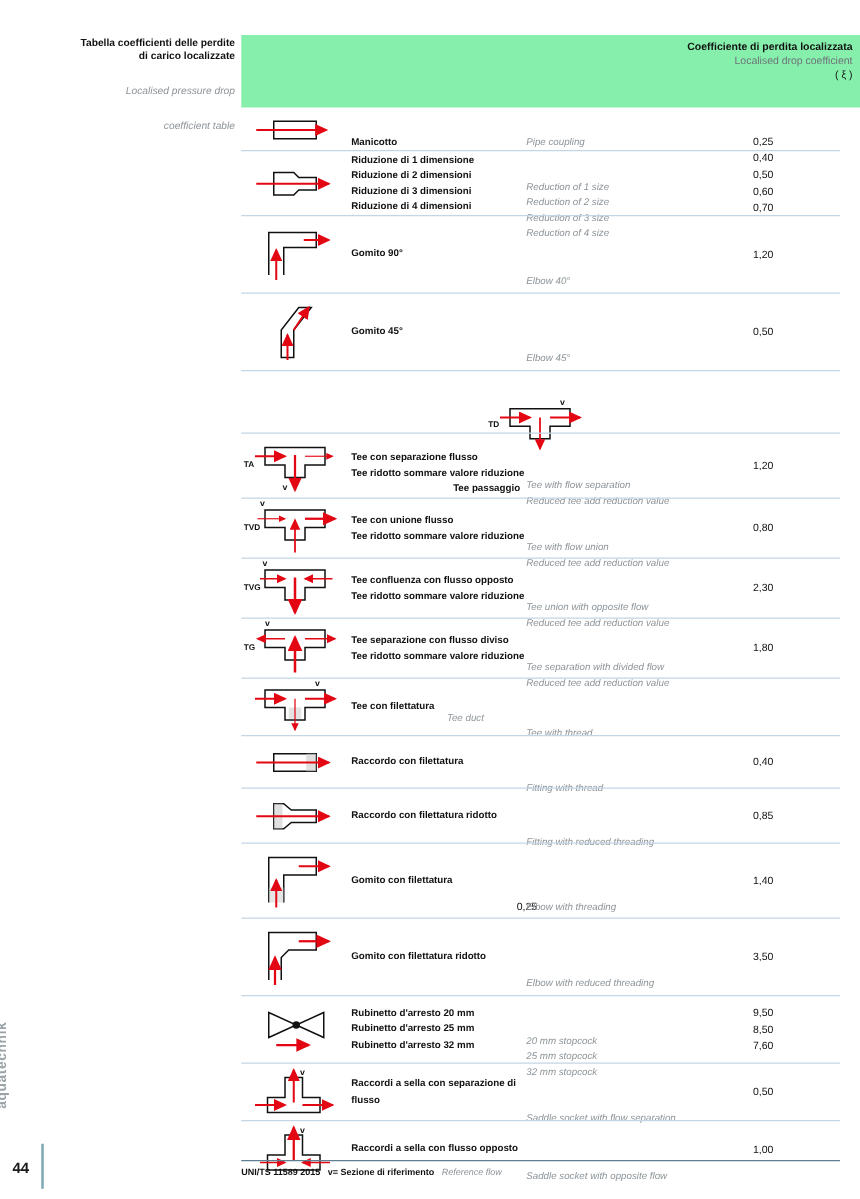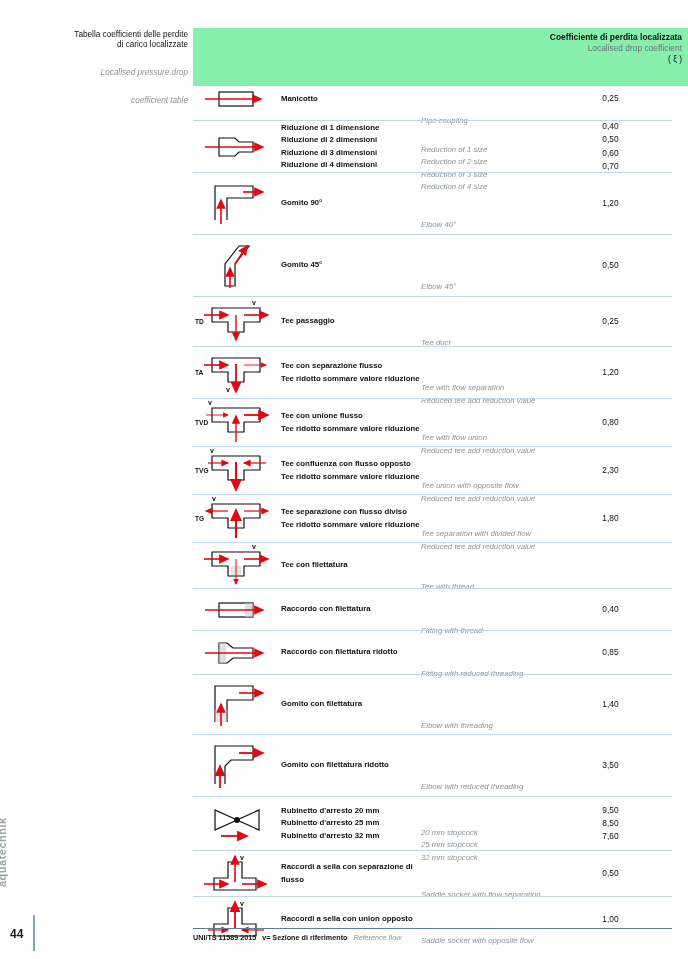--- a/index.html
+++ b/index.html
@@ -30,21 +30,21 @@
   .page-rule{
     position:absolute;left:33px;bottom:8px;width:2px;height:36px;
     background:#7fa8b5;
   }
 
   
   .hdr-left{
     position:absolute;left:40px;top:30px;width:148px;
     text-align:right;line-height:1.22;
   }
-  .hdr-left .it{font-size:8.2px;font-weight:normal;color:#111;}
+  .hdr-left .it{font-size:8.2px;font-weight:bold;color:#111;}
   .hdr-left .en{font-size:8.2px;font-style:italic;color:#8d9499;margin-top:18px;text-align:right;}
 
   .hdr-band{
     position:absolute;left:193px;top:28px;width:479px;height:58px;
     background:#86efac;
     padding-left:24px;
   }
   .hdr-right{
     position:absolute;right:14px;top:4px;width:300px;text-align:right;
     line-height:1.3;
@@ -56,21 +56,21 @@
   
   .table{
     position:absolute;left:193px;top:78px;width:479px;
   }
   .row{
     position:relative;
     display:flex;align-items:center;
     border-top:1px solid #c3d6e6;
     box-sizing:border-box;
   }
-  .row.first{border-top:none;}
+  .row.first{border-top:none;align-items:flex-end;}
   .cell-sym{
     width:88px;flex:0 0 88px;
     display:flex;align-items:center;justify-content:center;
     position:relative;
   }
   .cell-it{
     width:140px;flex:0 0 140px;
     font-size:7.8px;font-weight:bold;color:#111;line-height:1.55;
   }
   .cell-en{
@@ -219,21 +219,21 @@
         <div class="cell-it">
           <div>Gomito 45°</div>
         </div>
         <div class="cell-en">
           <div>Elbow  45°</div>
         </div>
         <div class="cell-val">
           <span class="v">0,50</span>
         </div>
       </div>
-      <div class="row" style="height: 50px;">
+      <div class="row" style="height: 50px; flex-direction: column;">
         <div class="cell-sym">
           <svg width="66" height="44" viewBox="0 0 66 44">
             <defs>
               <marker id="m4" markerWidth="7" markerHeight="7" refX="5.5" refY="3" orient="auto">
                 <path d="M0,0 L6.5,3 L0,6 z" fill="#e30613"></path>
               </marker>
             </defs>
             <path d="M8,8 L56,8 L56,22 L40,22 L40,32 L24,32 L24,22 L8,22 Z" fill="none" stroke="#111111" stroke-width="1.2"></path>
             <line x1="0" y1="15" x2="24" y2="15" stroke="#e30613" stroke-width="1.6" marker-end="url(#m4)"></line>
             <line x1="40" y1="15" x2="64" y2="15" stroke="#e30613" stroke-width="1.6" marker-end="url(#m4)"></line>
@@ -547,21 +547,21 @@
               </marker>
             </defs>
             <path d="M10,24 L24,24 L24,8 L38,8 L38,24 L52,24 L52,36 L10,36 Z" fill="none" stroke="#111111" stroke-width="1.2"></path>
             <line x1="4" y1="30" x2="24" y2="30" stroke="#e30613" stroke-width="1.2" marker-end="url(#m16)"></line>
             <line x1="60" y1="30" x2="38" y2="30" stroke="#e30613" stroke-width="1.2" marker-end="url(#m16)"></line>
             <line x1="31" y1="28" x2="31" y2="2" stroke="#e30613" stroke-width="1.8" marker-end="url(#m16)"></line>
             <text x="36" y="6" font-size="7" font-weight="bold" fill="#111111" font-family="Liberation Sans">v</text>
           </svg>
         </div>
         <div class="cell-it">
-          <div>Raccordi a sella con union opposto</div>
+          <div>Raccordi a sella con flusso opposto</div>
         </div>
         <div class="cell-en">
           <div>Saddle socket with opposite flow</div>
         </div>
         <div class="cell-val">
           <span class="v">1,00</span>
         </div>
       </div>
     </div>
 

